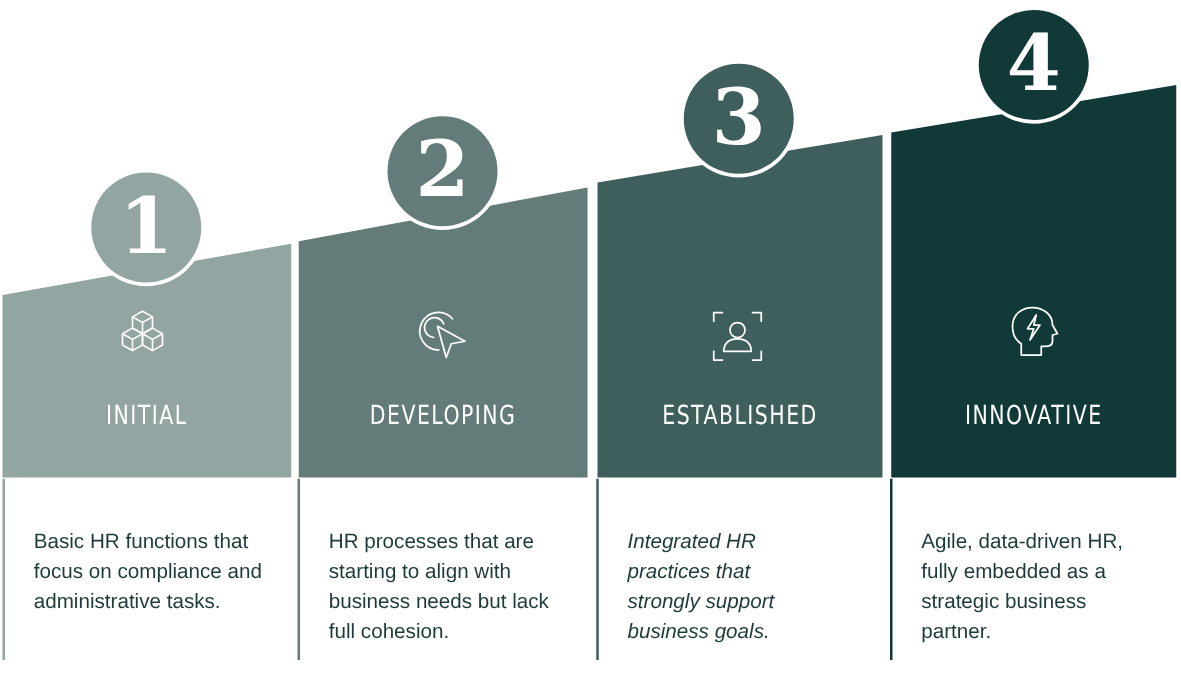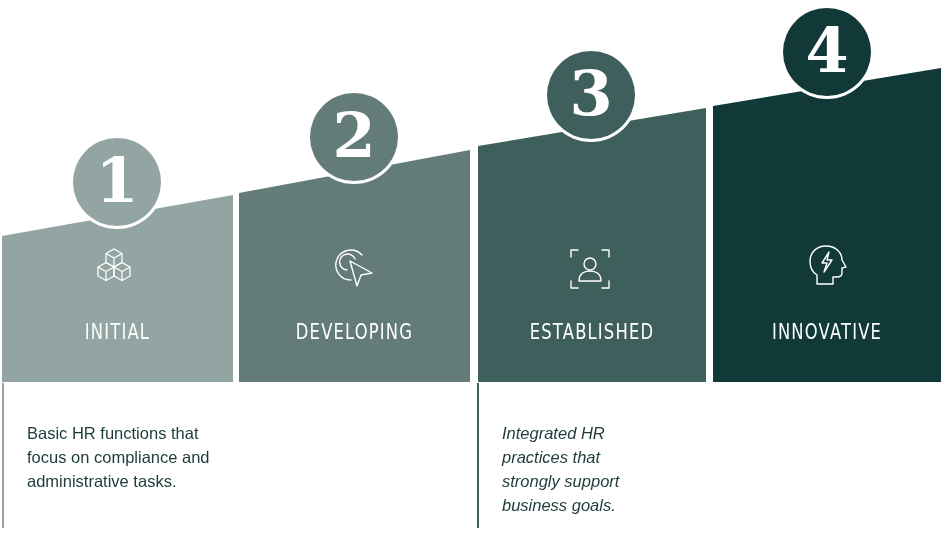--- a/index.html
+++ b/index.html
@@ -88,17 +88,23 @@
   </svg>
 
   <div class="stage-title" style="left:2px;width:231px;">INITIAL</div>
   <div class="stage-title" style="left:239px;width:231px;">DEVELOPING</div>
   <div class="stage-title" style="left:478px;width:228px;">ESTABLISHED</div>
   <div class="stage-title" style="left:713px;width:228px;">INNOVATIVE</div>
 
   <div class="desc" style="left:2px;width:236px;border-color:#93a5a2;">
     <div class="desc-text">Basic HR functions that focus on compliance and administrative tasks.</div>
   </div>
+  <div class="desc" style="left:238px;width:240px;border-color:#647c79;">
+    <div class="desc-text" style="width:200px;">HR processes that are starting to align with business needs but lack full cohesion.</div>
+  </div>
   <div class="desc" style="left:477px;width:236px;border-color:#3f5f5d;">
     <div class="desc-text" style="width:160px;font-style:italic;">Integrated HR practices that strongly support business goals.</div>
+  </div>
+  <div class="desc" style="left:712px;width:233px;border-color:#103938;">
+    <div class="desc-text" style="width:180px;">Agile, data-driven HR, fully embedded as a strategic business partner.</div>
   </div>
 
 </div>
 
 </body></html>

